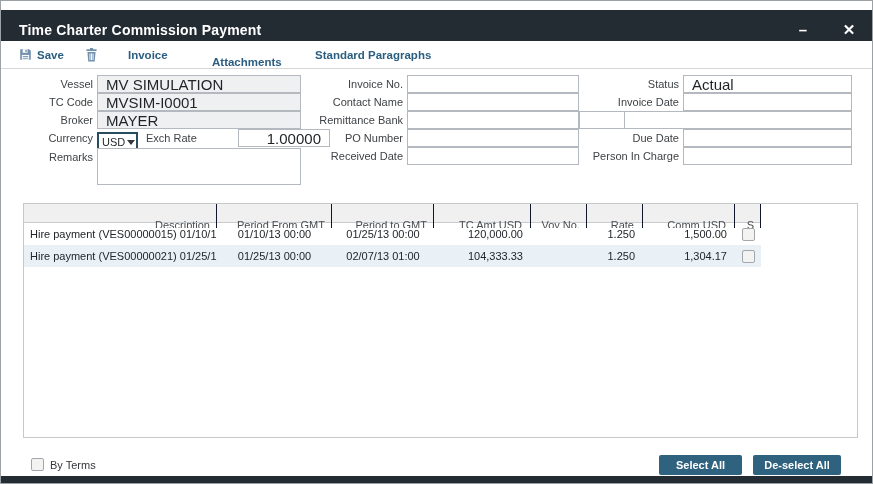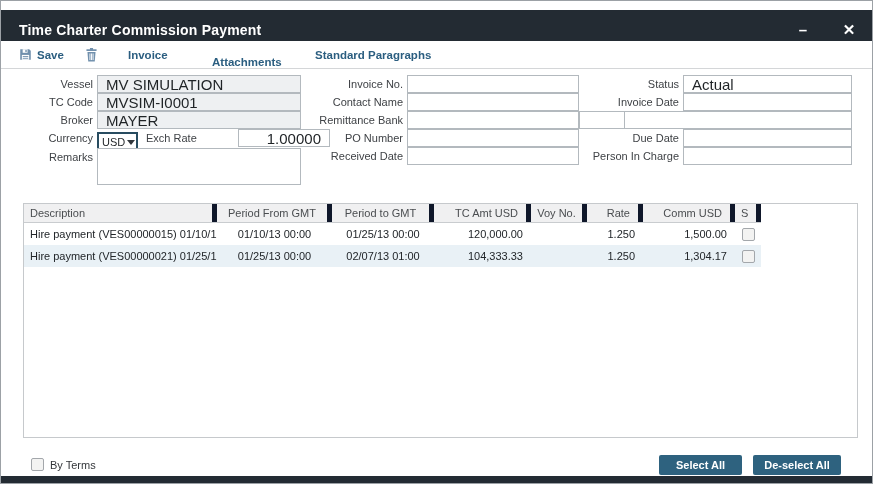--- a/index.html
+++ b/index.html
@@ -86,22 +86,22 @@
     position:absolute; left:22px; top:202px; width:835px; height:235px;
     border:1px solid #c6c9cc; background:#fff; overflow:hidden;
   }
   .grid-head, .grid-row {
     display:grid;
     grid-template-columns:193px 115px 102px 97px 56px 56px 92px 26px;
     width:737px;
   }
   .grid-head { background:var(--table-header-bg,#f0f0f1); border-bottom:1px solid #c9cccf; height:19px; }
   .grid-head .hcell {
-    font-size:11px; color:#4a4d50; line-height:18px; border-right:5px solid #0f172a;
-    overflow:hidden; white-space:nowrap; padding:0 6px;
+    font-size:11px; color:#4a4d50; line-height:18px; border-right:1px solid #0f172a;
+    overflow:hidden; white-space:nowrap; padding:12px 6px;text-align:right;
   }
   .grid-row { height:22px; }
   .grid-row.alt { background:var(--row-alt-bg,#e9f1f6); }
   .gcell {
     font-size:11px; color:#22262a; line-height:22px; overflow:hidden; white-space:nowrap; padding:0 6px;
   }
   .al { text-align:left; } .ac { text-align:center; } .ar { text-align:right; padding-right:8px !important; }
   .scell { display:flex; align-items:center; justify-content:center; padding:0; }
   .row-check, .bp-check {
     appearance:none; -webkit-appearance:none; width:13px; height:13px;

